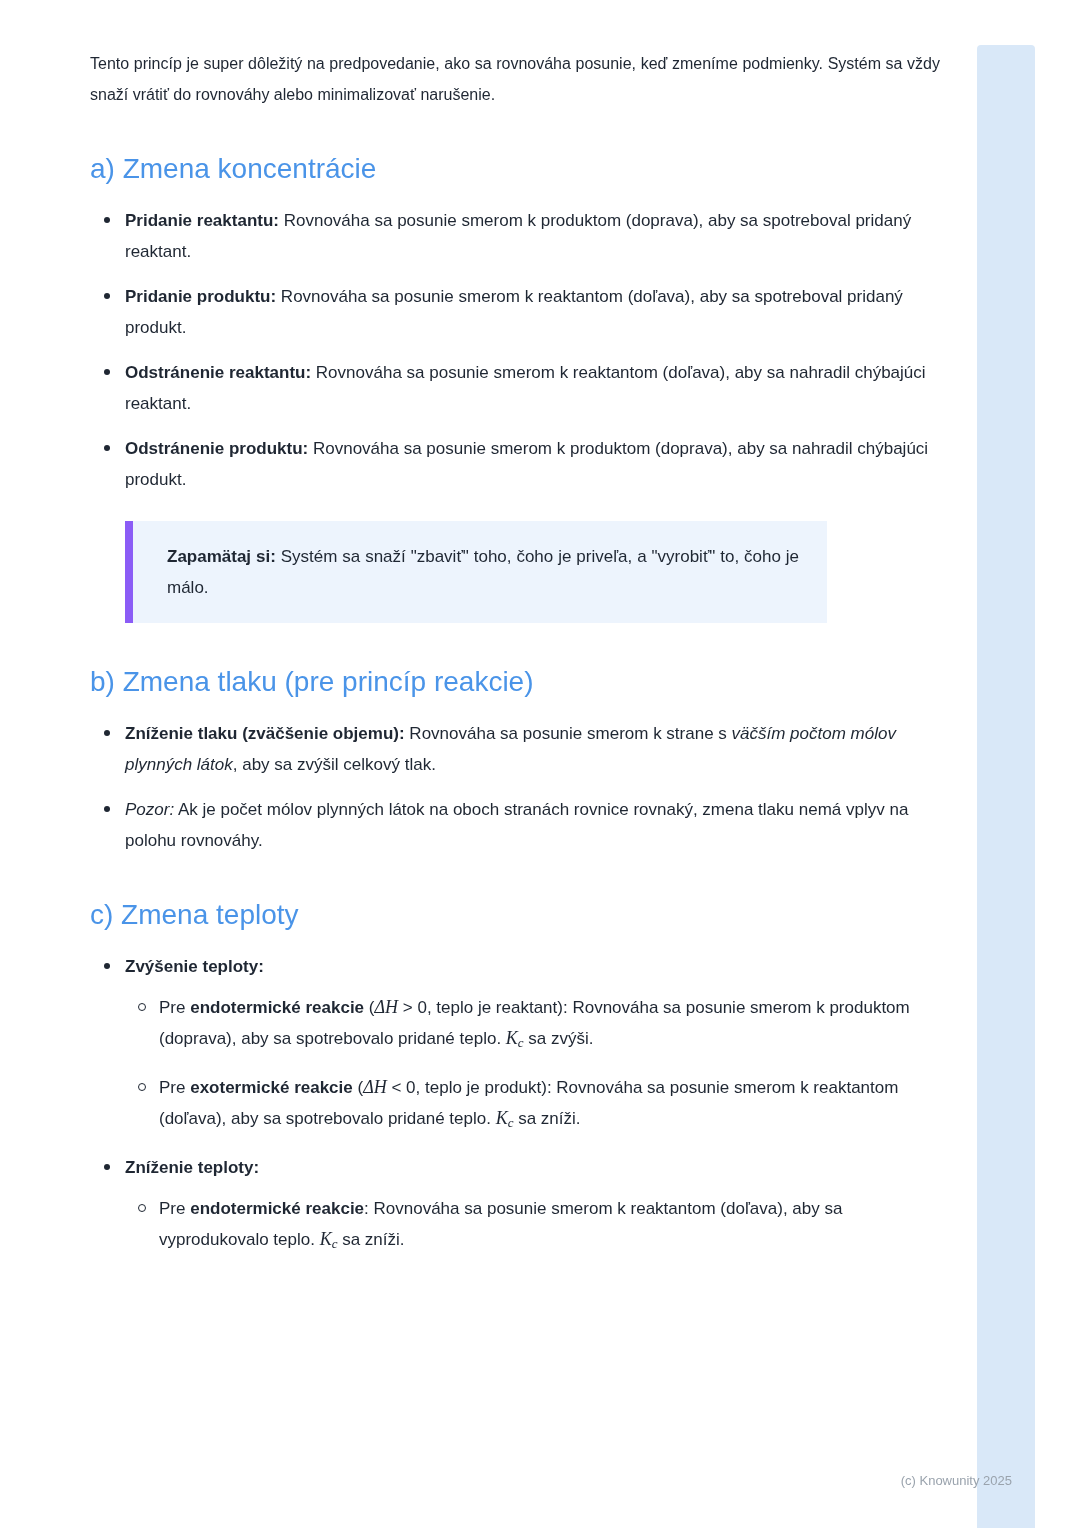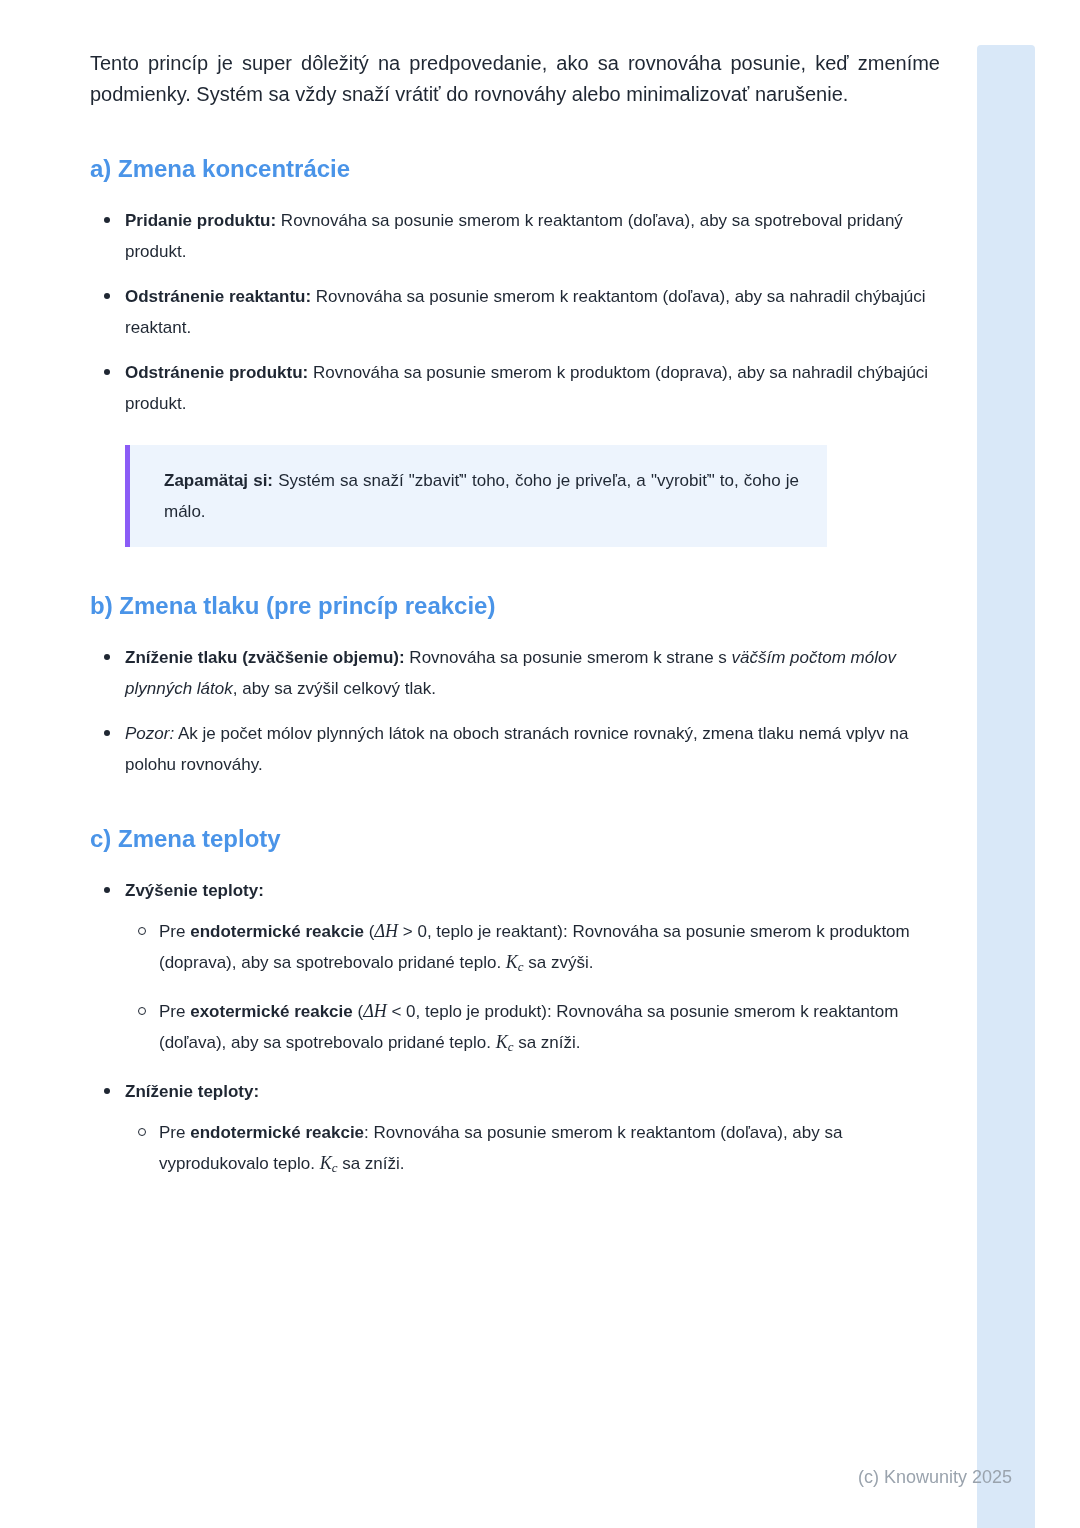--- a/index.html
+++ b/index.html
@@ -22,29 +22,29 @@
     border-radius: 4px 4px 0 0;
     z-index: 1;
   }
   .content {
     position: relative;
     z-index: 2;
     padding: 48px 140px 0 90px;
   }
   .intro {
     margin: 0;
-    font-size: 20px;
+    font-size: 16px;
     line-height: 31px;
     text-align: justify;
   }
   .section-heading {
     margin: 44px 0 22px 0;
-    font-size: 24px;
+    font-size: 28px;
     line-height: 29px;
-    font-weight: 700;
+    font-weight: 400;
     color: #4a94e8;
   }
   .bullet-list {
     list-style: none;
     margin: 0;
     padding: 0 0 0 13px;
   }
   .bullet-item {
     position: relative;
     padding-left: 22px;
@@ -81,21 +81,21 @@
     top: 11px;
     width: 6px;
     height: 6px;
     border-radius: 50%;
     border: 1.6px solid #1f2733;
     background: transparent;
   }
   .callout {
     margin: 26px 113px 4px 35px;
     background: #edf4fd;
-    border-left: 5px solid #8b5cf6;
+    border-left: 8px solid #8b5cf6;
     padding: 20px 28px 20px 34px;
     font-size: 17px;
     line-height: 31px;
     text-align: justify;
   }
   .seg-normal { font-style: normal; font-weight: 400; }
   .seg-bold { font-weight: 700; }
   .seg-italic { font-style: italic; }
   .seg-math {
     font-family: "Liberation Serif", serif;
@@ -105,35 +105,36 @@
   .seg-mathsub {
     font-family: "Liberation Serif", serif;
     font-style: italic;
     font-size: 13px;
     vertical-align: -3px;
   }
   .footer-credit {
     position: absolute;
     right: 68px;
     bottom: 40px;
-    font-size: 18px;
+    font-size: 13px;
     color: #9aa3ad;
     z-index: 3;
   }
 </style>
 </head>
 <body>
 
 <div class="page">
   <div class="edge-strip"></div>
   <main class="content">
     <p class="intro">Tento princíp je super dôležitý na predpovedanie, ako sa rovnováha posunie, keď zmeníme podmienky. Systém sa vždy snaží vrátiť do rovnováhy alebo minimalizovať narušenie.</p>
     <div id="sections">
         <h2 class="section-heading">a) Zmena koncentrácie</h2>
         <ul class="bullet-list">
+          <li class="bullet-item"><span><span class="seg-bold">Pridanie reaktantu:</span><span class="seg-normal"> Rovnováha sa posunie smerom k produktom (doprava), aby sa spotreboval pridaný reaktant.</span></span></li>
           <li class="bullet-item"><span><span class="seg-bold">Pridanie produktu:</span><span class="seg-normal"> Rovnováha sa posunie smerom k reaktantom (doľava), aby sa spotreboval pridaný produkt.</span></span></li>
           <li class="bullet-item"><span><span class="seg-bold">Odstránenie reaktantu:</span><span class="seg-normal"> Rovnováha sa posunie smerom k reaktantom (doľava), aby sa nahradil chýbajúci reaktant.</span></span></li>
           <li class="bullet-item"><span><span class="seg-bold">Odstránenie produktu:</span><span class="seg-normal"> Rovnováha sa posunie smerom k produktom (doprava), aby sa nahradil chýbajúci produkt.</span></span></li>
         </ul>
         <div class="callout"><span class="seg-bold">Zapamätaj si:</span><span class="seg-normal"> Systém sa snaží "zbaviť" toho, čoho je priveľa, a "vyrobiť" to, čoho je málo.</span></div>
         <h2 class="section-heading">b) Zmena tlaku (pre princíp reakcie)</h2>
         <ul class="bullet-list">
           <li class="bullet-item"><span><span class="seg-bold">Zníženie tlaku (zväčšenie objemu):</span><span class="seg-normal"> Rovnováha sa posunie smerom k strane s </span><span class="seg-italic">väčším počtom mólov plynných látok</span><span class="seg-normal">, aby sa zvýšil celkový tlak.</span></span></li>
           <li class="bullet-item"><span><span class="seg-italic">Pozor:</span><span class="seg-normal"> Ak je počet mólov plynných látok na oboch stranách rovnice rovnaký, zmena tlaku nemá vplyv na polohu rovnováhy.</span></span></li>
         </ul>

